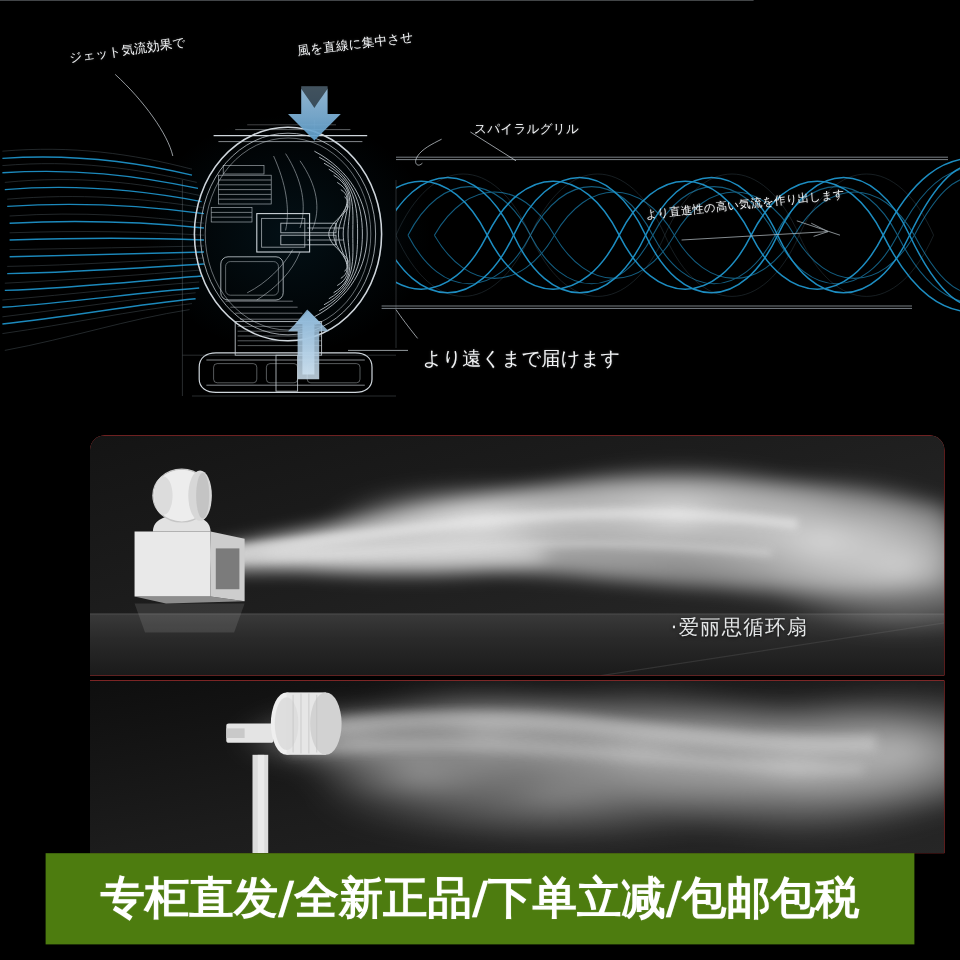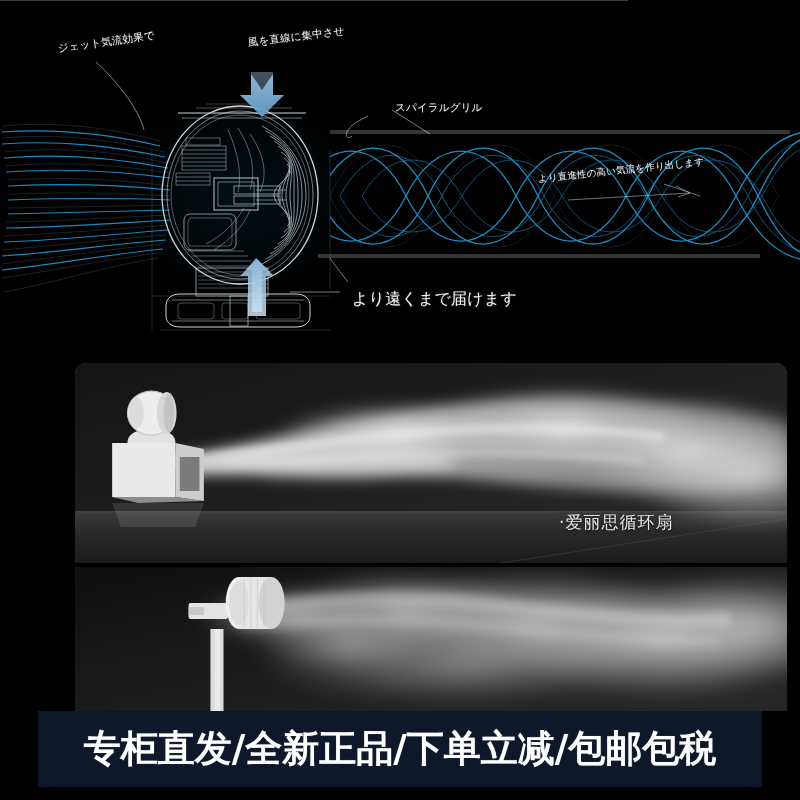--- a/index.html
+++ b/index.html
@@ -116,21 +116,21 @@
     white-space: nowrap;
   }
 
   
   #promo-banner {
     position: absolute;
     left: 38px;
     top: 711px;
     width: 724px;
     height: 76px;
-    background: #0f172a;
+    background: #4d7c0f;
     display: flex;
     align-items: center;
     justify-content: center;
   }
   #promo-banner-text {
     color: #ffffff;
     font-size: 37px;
     font-weight: bold;
     letter-spacing: 0px;
     white-space: nowrap;

